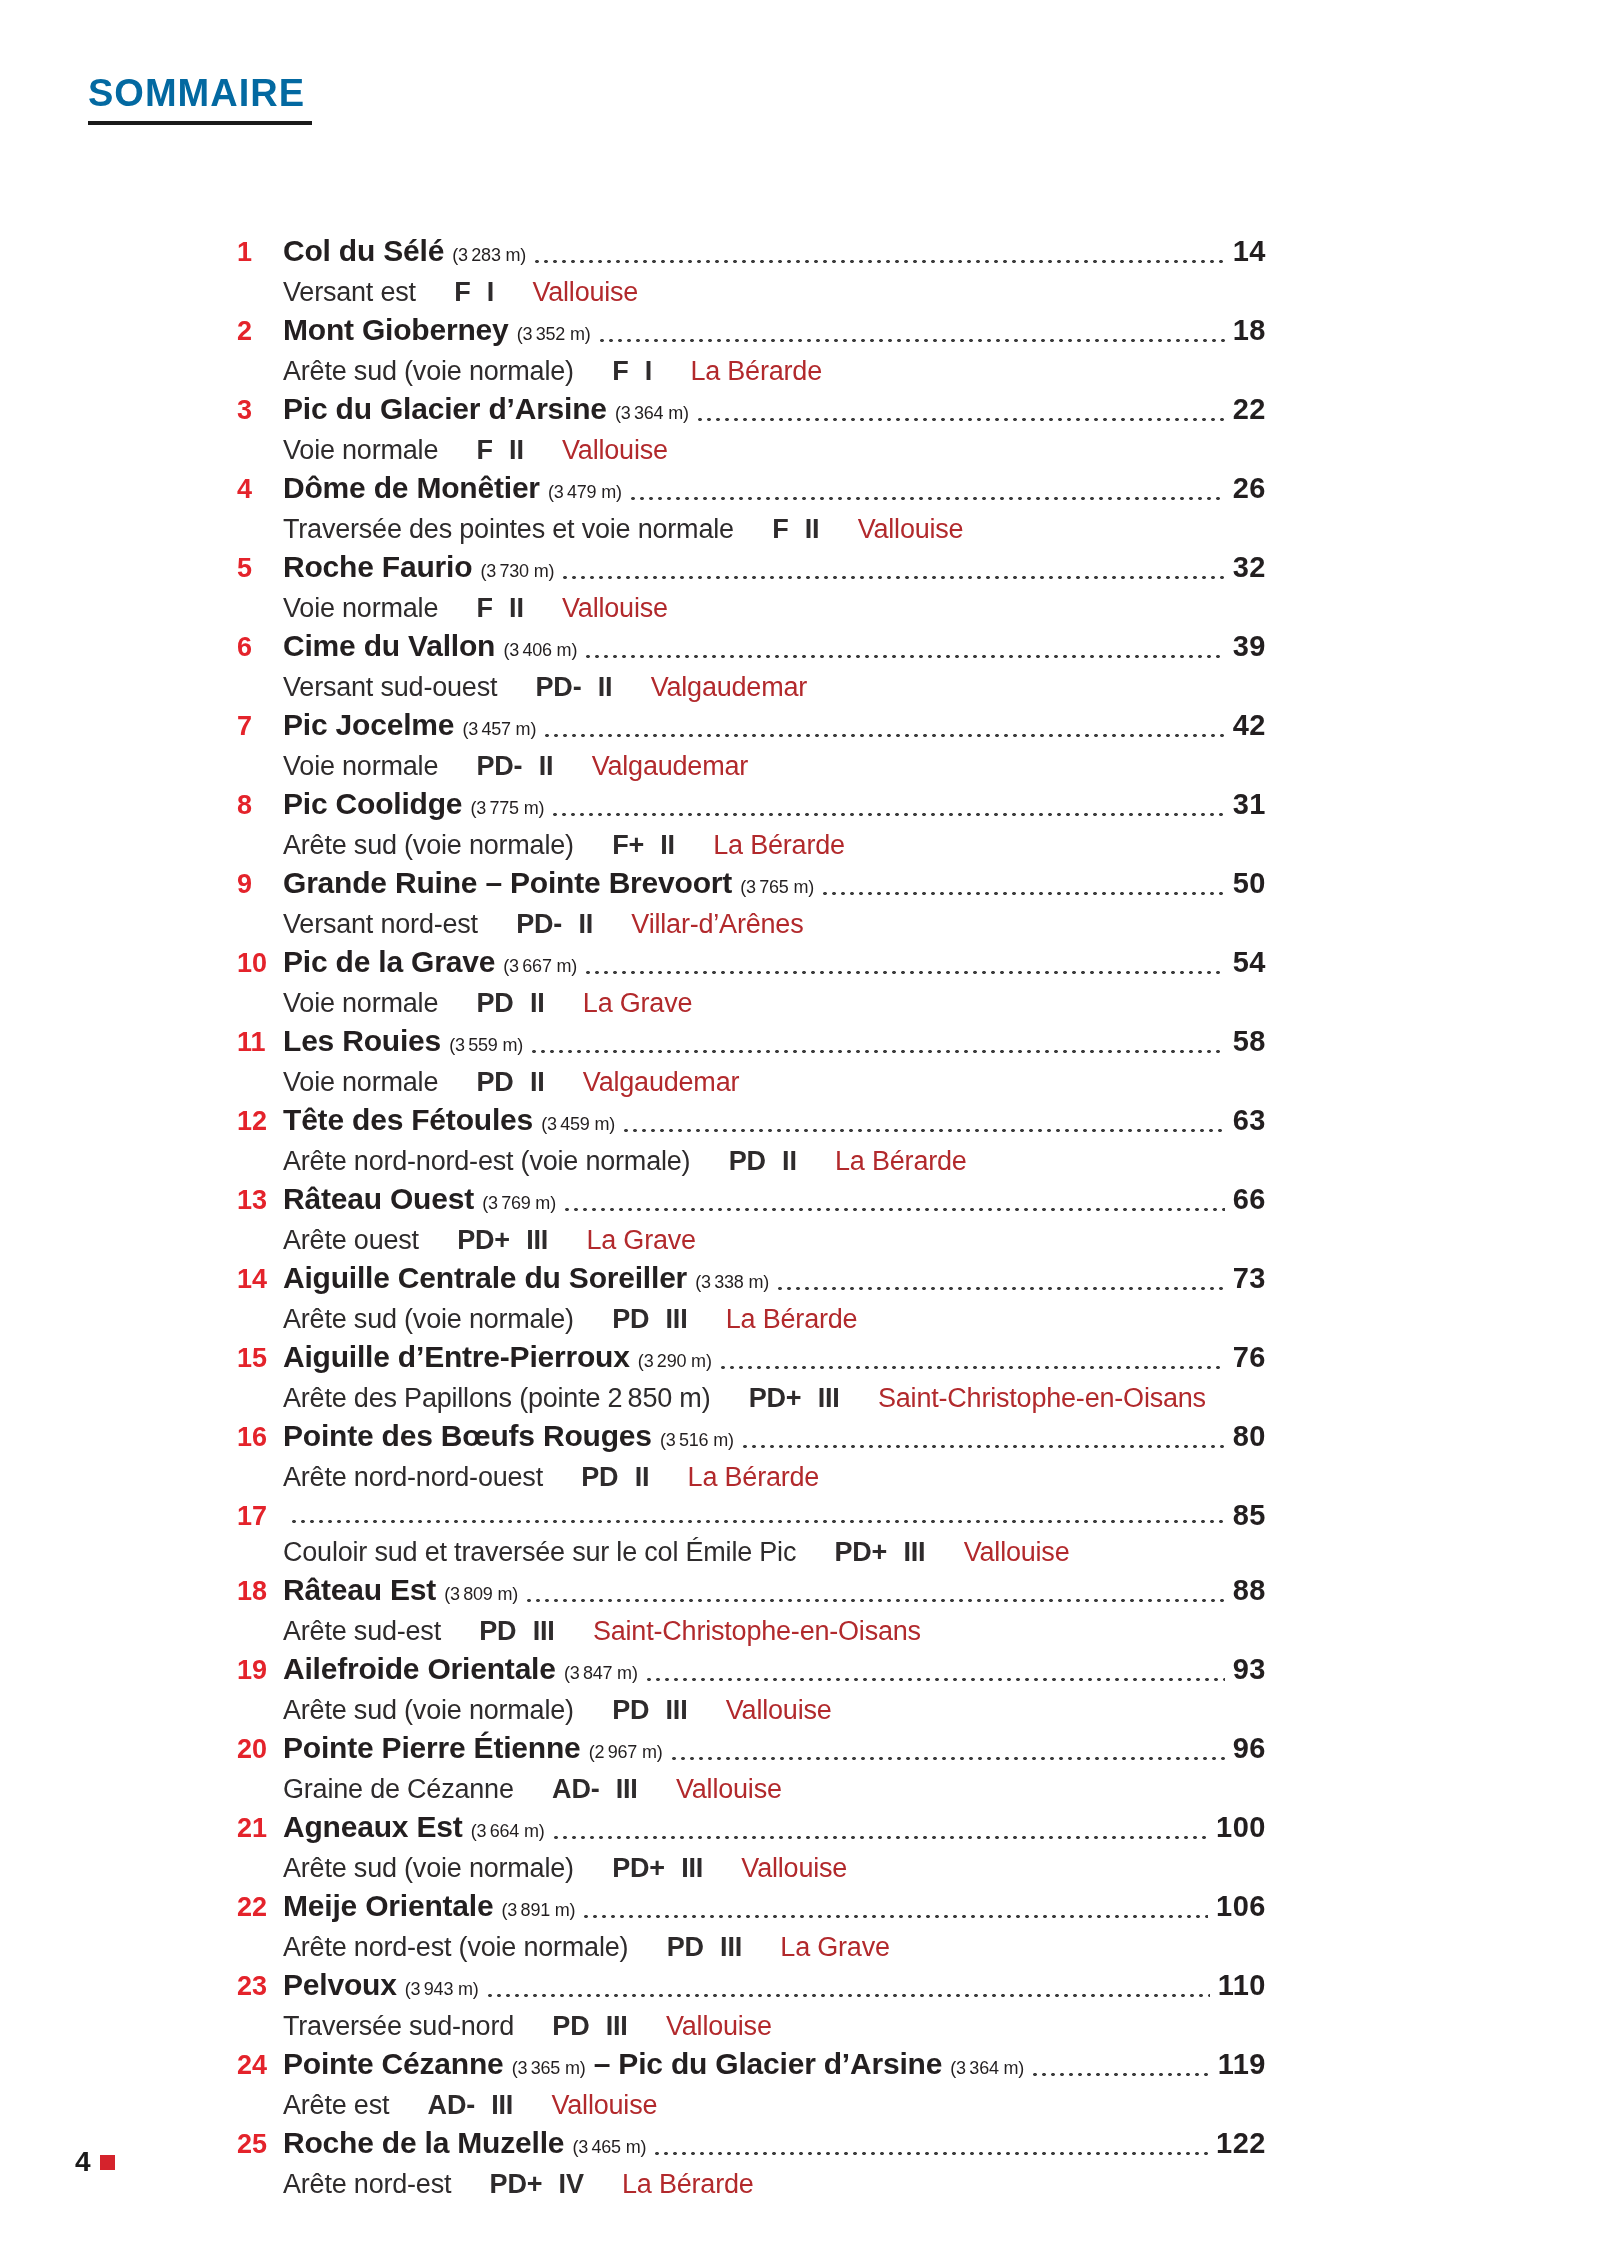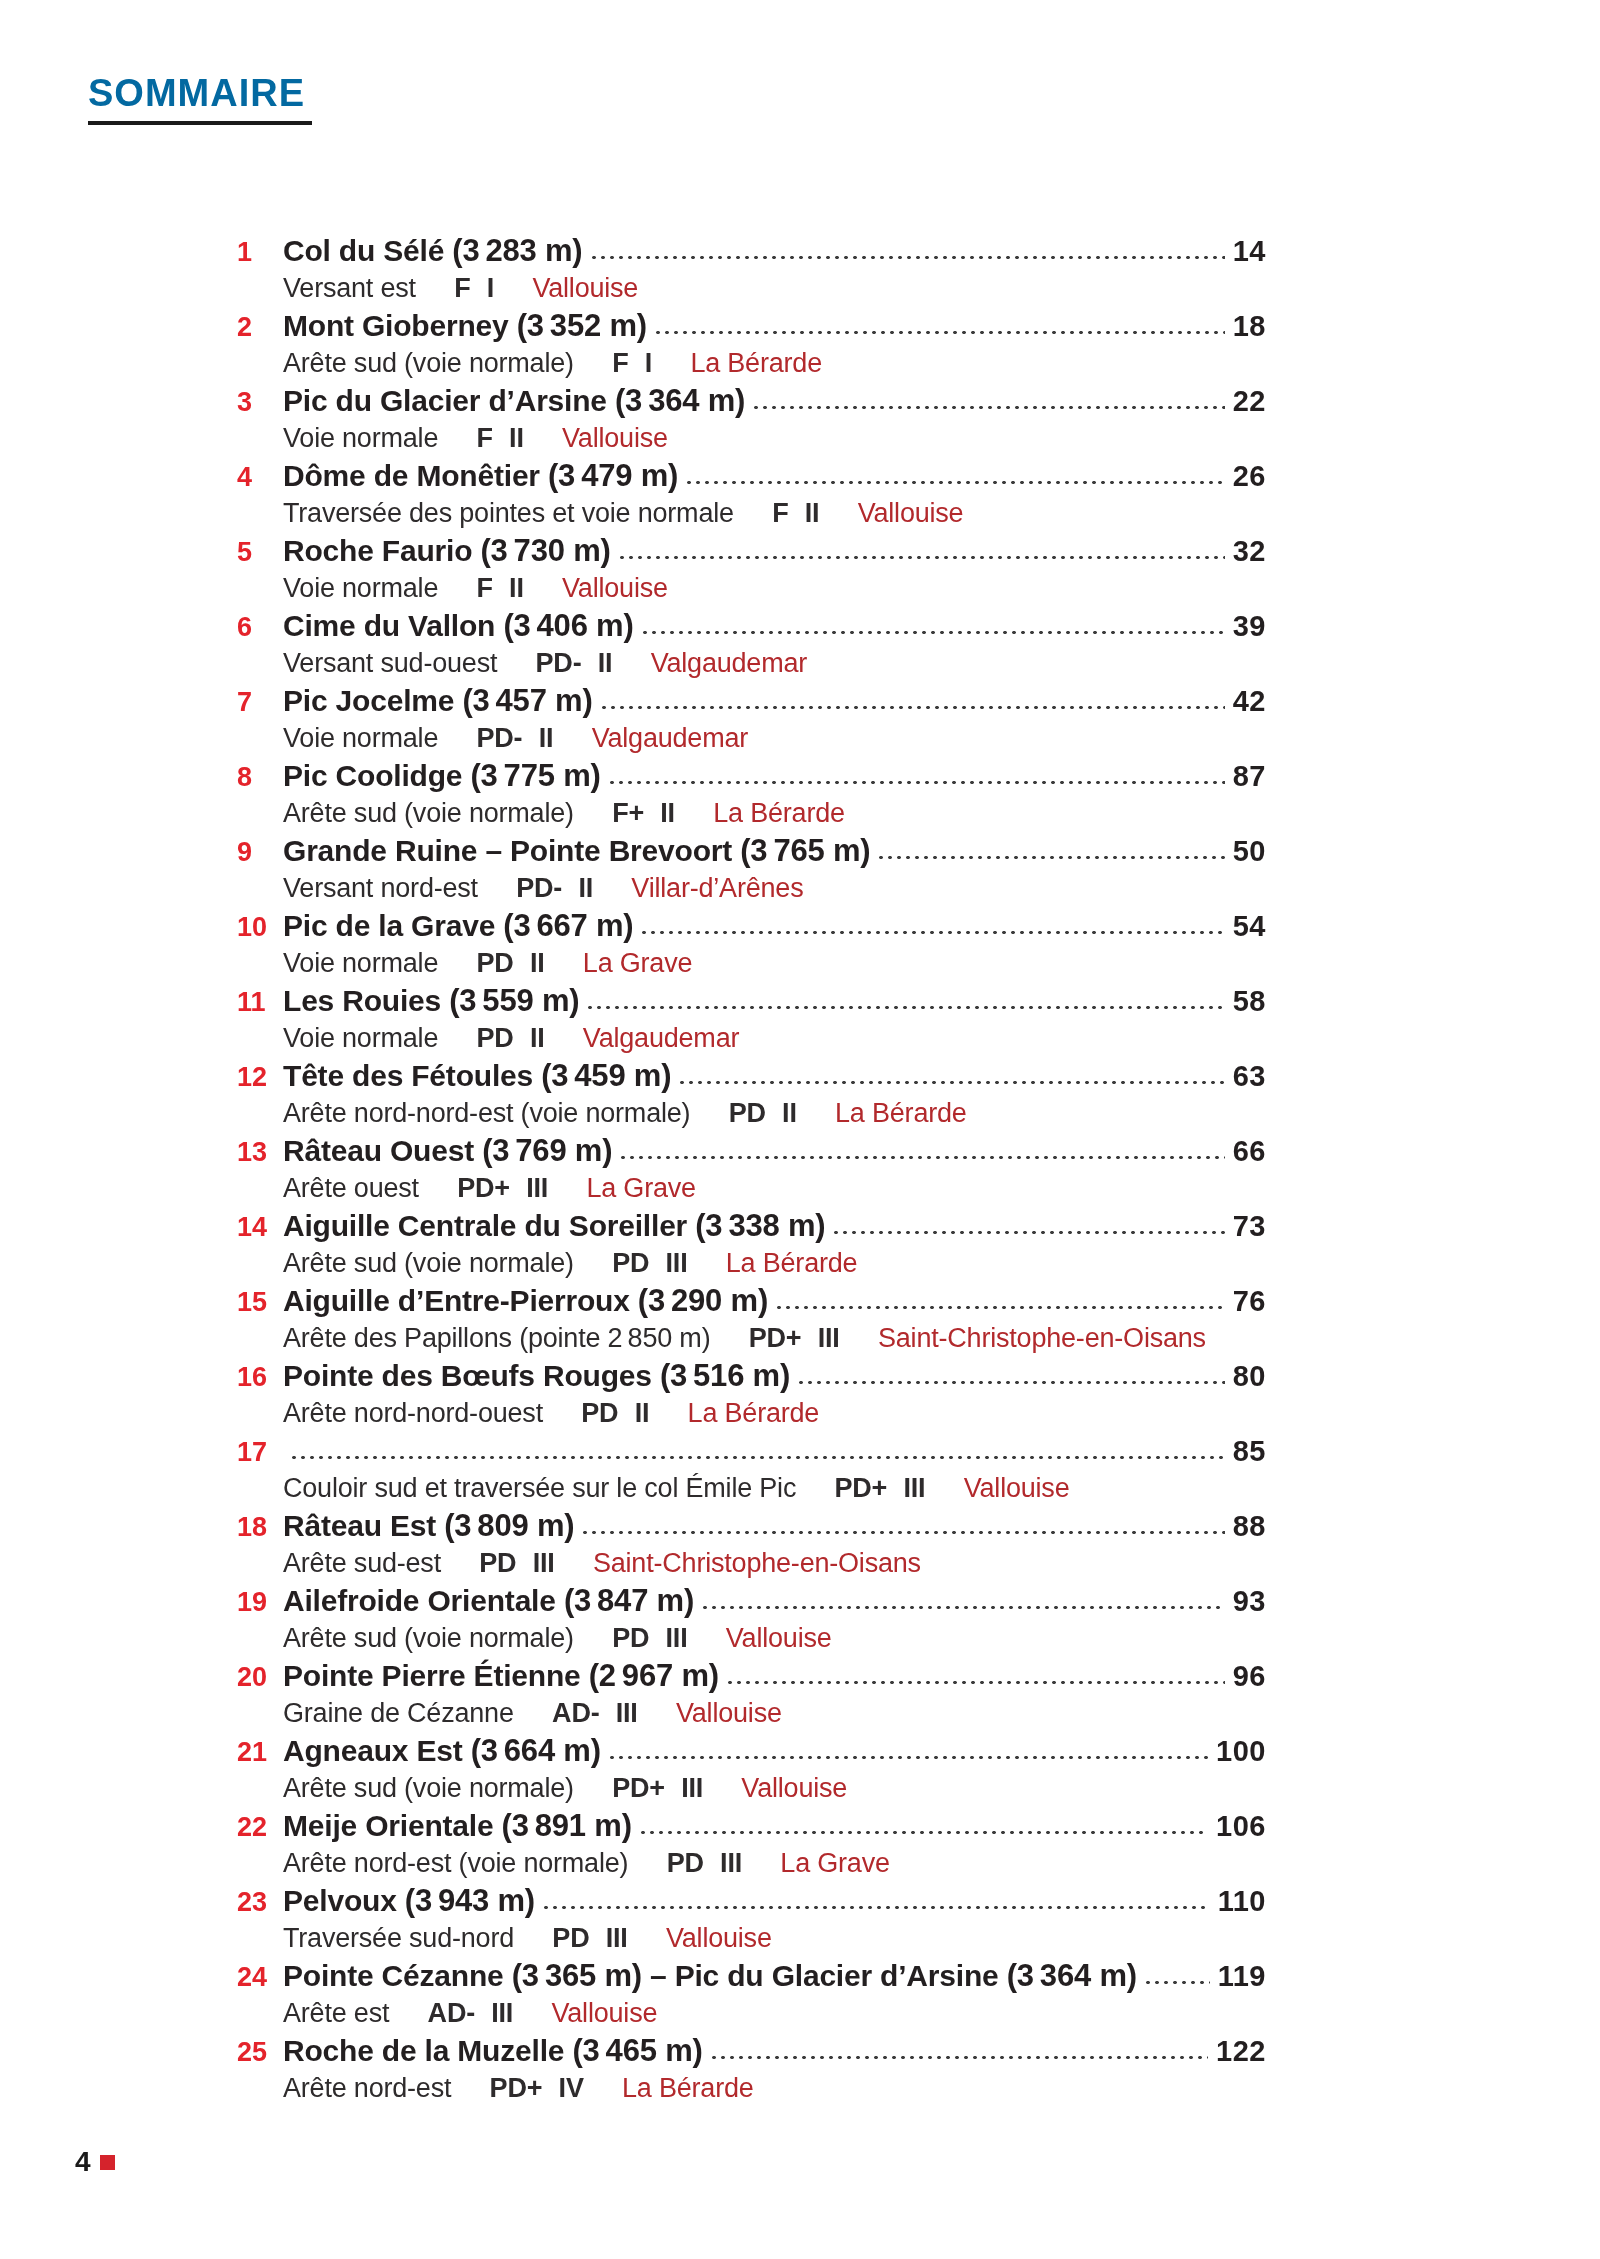--- a/index.html
+++ b/index.html
@@ -26,21 +26,21 @@
   .num{
     position:absolute;left:-46px;top:5px;
     font-size:27px;font-weight:bold;color:#e4232b;
   }
   .title-row{
     display:flex;align-items:baseline;line-height:38px;
     font-size:30px;font-weight:bold;color:#231f20;
     white-space:nowrap;
   }
   .title{letter-spacing:-0.2px;}
-  .title .alt{font-size:31px;font-weight:bold;}
+  .title .alt{font-size:18px;font-weight:normal;}
   .leader{
     flex:1 1 auto;min-width:18px;height:9px;align-self:flex-end;
     margin:0 8px 8px 9px;
     background-image:radial-gradient(circle at 2px 4.5px,#3c3c3c 1.55px,transparent 2px);
     background-size:9px 9px;background-repeat:repeat-x;background-position:left bottom;
   }
   .pagenum{
     font-size:29px;font-weight:bold;color:#231f20;letter-spacing:0.5px;
   }
   .subtitle-row{
@@ -178,21 +178,21 @@
       </div>
     </div>
   </div>
 
   <div class="entry">
     <span class="num">8</span>
     <div class="content">
       <div class="title-row">
         <span class="title">Pic Coolidge <span class="alt">(3 775 m)</span></span>
         <span class="leader"></span>
-        <span class="pagenum">87</span>
+        <span class="pagenum">31</span>
       </div>
       <div class="subtitle-row">
         <span class="route">Arête sud (voie normale)</span>
         <span class="grade">F+ II</span>
         <span class="location">La Bérarde</span>
       </div>
     </div>
   </div>
 
   <div class="entry">

